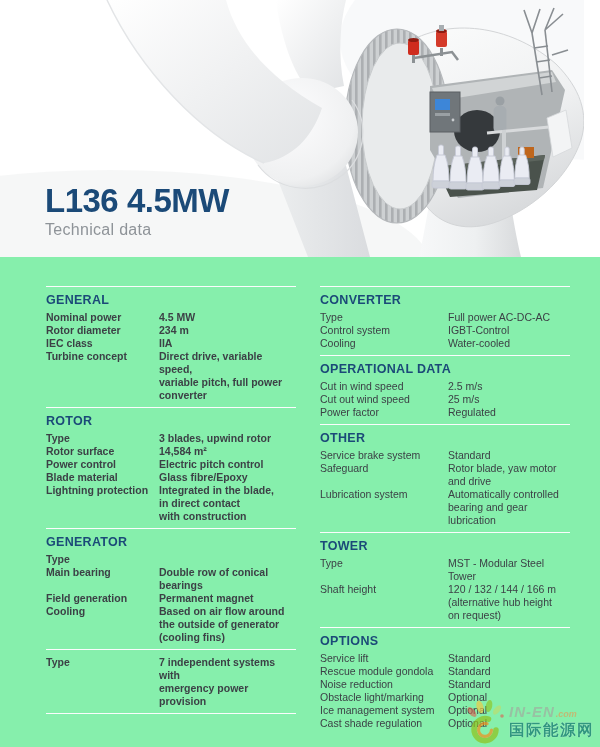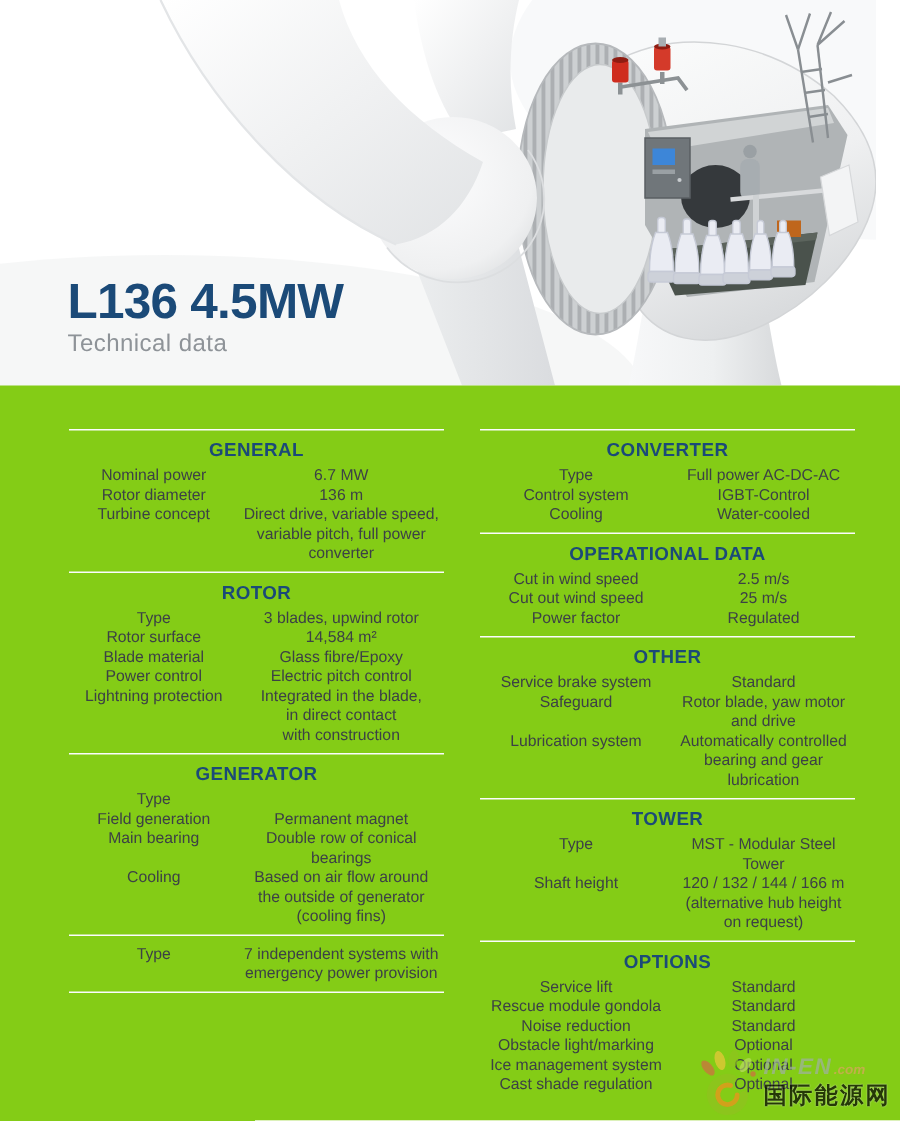--- a/index.html
+++ b/index.html
@@ -9,40 +9,40 @@
   
   .hero{position:absolute;top:0;left:0;width:584px;height:257px;overflow:hidden;
         background:linear-gradient(180deg,#ffffff 0%,#fbfcfc 70%,#f2f3f4 100%);}
   .hero svg{position:absolute;top:0;left:0;}
   .title-block{position:absolute;left:45px;top:184px;z-index:3;}
   .title-block h1{margin:0;font-size:33px;line-height:34px;font-weight:bold;
                   color:#1b4a78;letter-spacing:-0.5px;}
   .subtitle{margin-top:3px;font-size:16px;color:#8e9398;letter-spacing:0.3px;}
 
   
-  .panel{position:absolute;left:0;right:0;top:257px;bottom:0;background:#84cc16;text-align:center;}
+  .panel{position:absolute;left:0;right:0;top:257px;bottom:0;background:#86efac;}
   .columns{display:flex;gap:24px;padding:29px 30px 0 46px;}
   .col{flex:0 0 250px;max-width:250px;}
   .spec-section{border-top:1px solid #fbfcfd;padding:6px 0 5px 0;}
   .spec-section h3{margin:0 0 4px 0;font-size:12.5px;line-height:14px;font-weight:bold;
                    color:#1b4a78;letter-spacing:0.3px;}
   .spec-row{display:grid;font-size:10.5px;line-height:13px;color:#3c4146;}
-  .col-left .spec-row{grid-template-columns:113px 1fr;}
+  .col-left .spec-row{grid-template-columns:113px 1fr;font-weight:bold;}
   .col-right .spec-row{grid-template-columns:128px 1fr;}
   .spec-value{white-space:pre-line;}
   .col-left::after{content:"";display:block;border-top:1px solid #fbfcfd;}
 
   
   .wm{position:absolute;right:6px;bottom:2px;display:flex;align-items:center;
       opacity:0.72;z-index:4;}
   .wm-text{margin-left:1px;}
   .wm-line1{display:flex;align-items:baseline;}
   .wm-brand{font-style:italic;font-weight:bold;font-size:15px;color:#9fb0a0;letter-spacing:1px;}
   .wm-tld{font-style:italic;font-weight:bold;font-size:9px;color:#d8a55f;margin-left:1px;}
-  .wm-cn{font-size:15.5px;font-weight:bold;color:#000000;letter-spacing:1.5px;
+  .wm-cn{font-size:15.5px;font-weight:bold;color:#0f766e;letter-spacing:1.5px;
          text-shadow:0 0 1px #ffffff;}
 </style>
 </head>
 <body>
 
 <div class="page">
 
   <div class="hero">
     <svg width="600" height="257" viewBox="0 0 600 257" aria-hidden="true">
       <defs>
@@ -196,70 +196,74 @@
     </div>
   </div>
 
   <div class="panel">
     <div class="columns">
       <div class="col col-left">
           <section class="spec-section">
             <h3>GENERAL</h3>
             <div class="spec-row">
               <div class="spec-label">Nominal power</div>
-              <div class="spec-value">6.7 MW</div>
+              <div class="spec-value">4.5 MW</div>
             </div>
             <div class="spec-row">
               <div class="spec-label">Rotor diameter</div>
-              <div class="spec-value">136 m</div>
+              <div class="spec-value">234 m</div>
+            </div>
+            <div class="spec-row">
+              <div class="spec-label">IEC class</div>
+              <div class="spec-value">IIA</div>
             </div>
             <div class="spec-row">
               <div class="spec-label">Turbine concept</div>
               <div class="spec-value">Direct drive, variable speed,
 variable pitch, full power
 converter</div>
             </div>
           </section>
           <section class="spec-section">
             <h3>ROTOR</h3>
             <div class="spec-row">
               <div class="spec-label">Type</div>
               <div class="spec-value">3 blades, upwind rotor</div>
             </div>
             <div class="spec-row">
               <div class="spec-label">Rotor surface</div>
               <div class="spec-value">14,584 m²</div>
             </div>
             <div class="spec-row">
+              <div class="spec-label">Power control</div>
+              <div class="spec-value">Electric pitch control</div>
+            </div>
+            <div class="spec-row">
               <div class="spec-label">Blade material</div>
               <div class="spec-value">Glass fibre/Epoxy</div>
-            </div>
-            <div class="spec-row">
-              <div class="spec-label">Power control</div>
-              <div class="spec-value">Electric pitch control</div>
             </div>
             <div class="spec-row">
               <div class="spec-label">Lightning protection</div>
               <div class="spec-value">Integrated in the blade,
 in direct contact
 with construction</div>
             </div>
           </section>
           <section class="spec-section">
             <h3>GENERATOR</h3>
             <div class="spec-row">
               <div class="spec-label">Type</div>
             </div>
             <div class="spec-row">
+              <div class="spec-label">Main bearing</div>
+              <div class="spec-value">Double row of conical bearings</div>
+            </div>
+            <div class="spec-row">
               <div class="spec-label">Field generation</div>
               <div class="spec-value">Permanent magnet</div>
-            </div>
-            <div class="spec-row">
-              <div class="spec-label">Main bearing</div>
-              <div class="spec-value">Double row of conical bearings</div>
             </div>
             <div class="spec-row">
               <div class="spec-label">Cooling</div>
               <div class="spec-value">Based on air flow around
 the outside of generator
 (cooling fins)</div>
             </div>
           </section>
           <section class="spec-section">
             <div class="spec-row">

